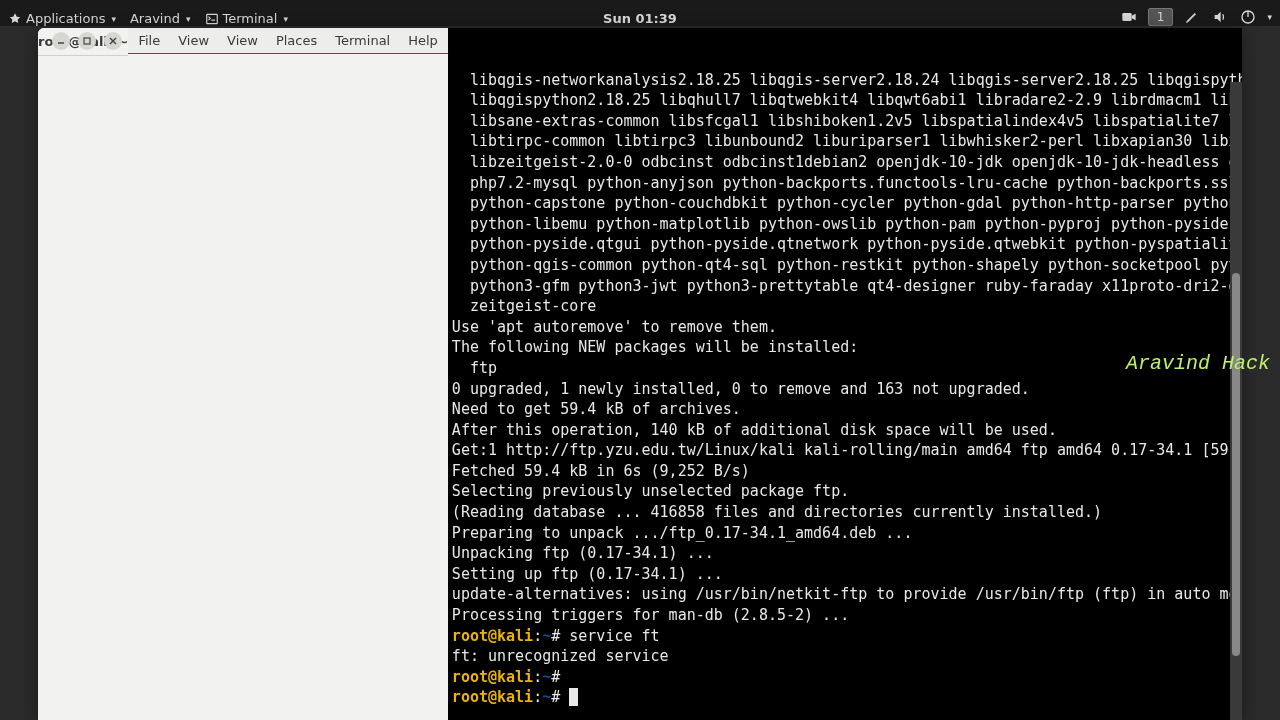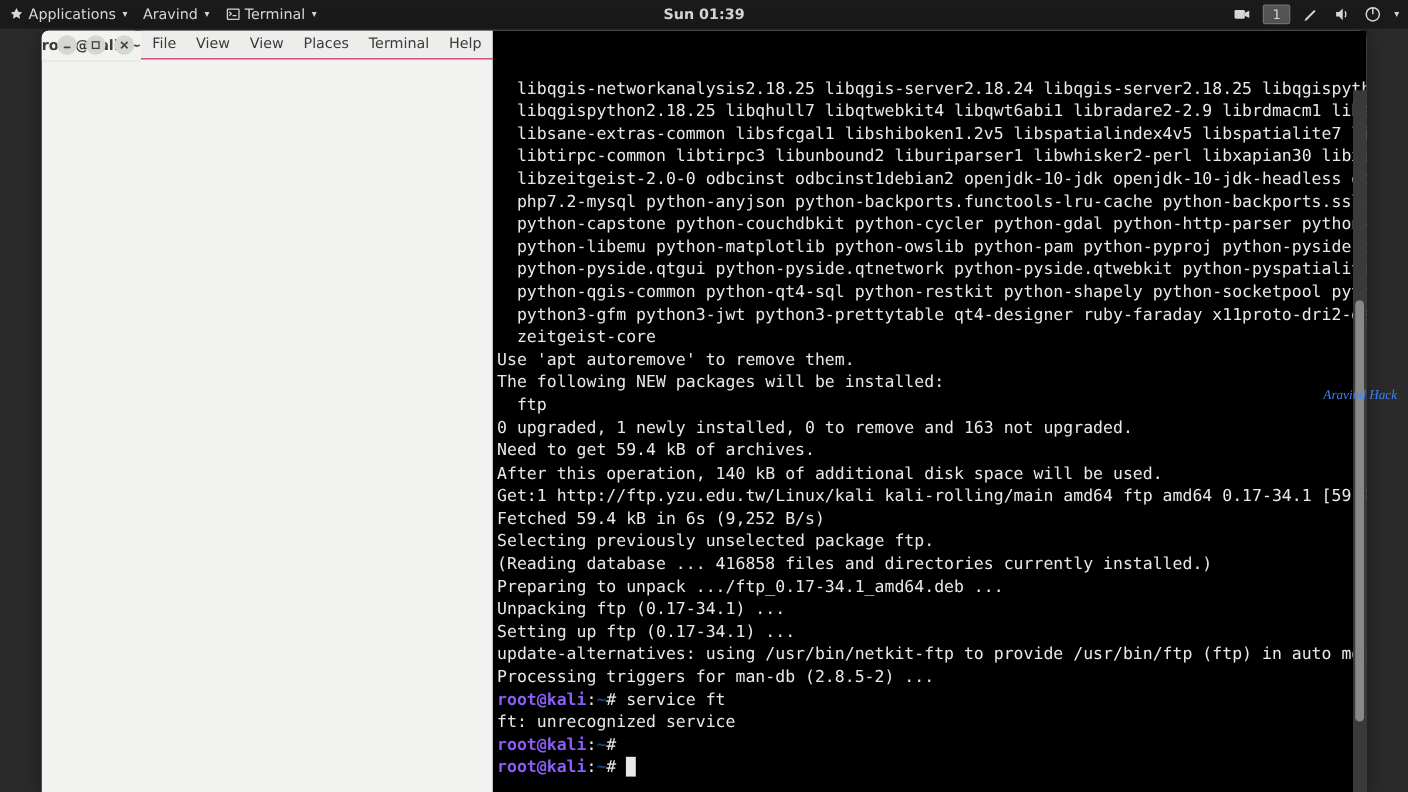--- a/index.html
+++ b/index.html
@@ -9,21 +9,21 @@
   background: #2b2b2b;
   font-family: "DejaVu Sans", sans-serif;
   overflow: hidden;
   position: relative;
 }
 .topbar {
   height: 26px;
   background: #1a1a1a;
   color: #d8d8d8;
   display: flex;
-  align-items: center;
+  align-items: flex-end;
   font-size: 13px;
   padding: 0 8px;
   position: relative;
 }
 .topbar-left { display: flex; gap: 14px; }
 .topbar-item { display: flex; align-items: center; gap: 4px; cursor: pointer; }
 .topbar-item svg { width: 14px; height: 14px; }
 .topbar-center {
   position: absolute;
   left: 50%;
@@ -105,21 +105,21 @@
   color: #e8e8e8;
   font-family: "DejaVu Sans Mono", "Liberation Mono", monospace;
   font-size: 15px;
   line-height: 20.6px;
   padding: 0 4px 2px 4px;
   white-space: pre;
   overflow: hidden;
   position: relative;
 }
 .terminal-inner { position: absolute; bottom: 12px; left: 4px; right: 4px; }
-.prompt-user { color: #8b5cf6; font-weight: bold; }
+.prompt-user { color: #eab308; font-weight: bold; }
 .prompt-colon { color: #e8e8e8; }
 .prompt-path { color: #12488b; font-weight: bold; }
 .cursor-block {
   display: inline-block;
   width: 9px; height: 18px;
   background: #e8e8e8;
   vertical-align: text-bottom;
 }
 .scrollbar {
   position: absolute;
@@ -134,24 +134,24 @@
   left: 2px; right: 2px;
   top: 30%;
   height: 60%;
   background: #888;
   border-radius: 4px;
 }
 .watermark {
   position: absolute;
   right: 10px;
   top: 352px;
-  font-family: Liberation Serif, serif;
+  font-family: Liberation Mono, monospace;
   font-style: italic;
-  color: #3b82f6;
-  font-size: 12px;
+  color: #bef264;
+  font-size: 20px;
   z-index: 20;
   pointer-events: none;
 }
 </style>
 </head>
 <body>
 
 <div class="topbar">
   <div class="topbar-left">
     <div class="topbar-item dropdown-arrow">

